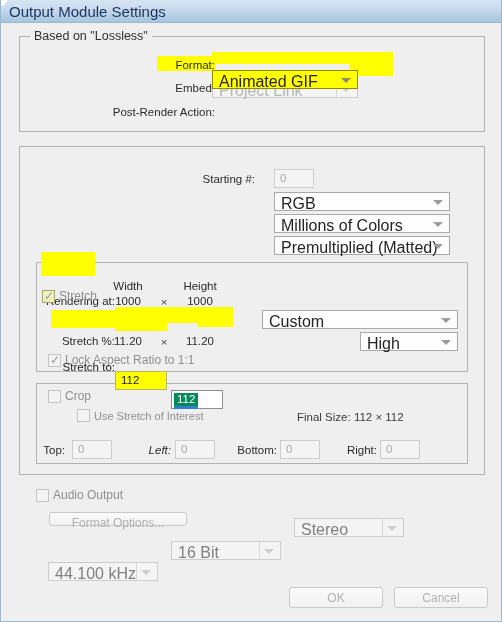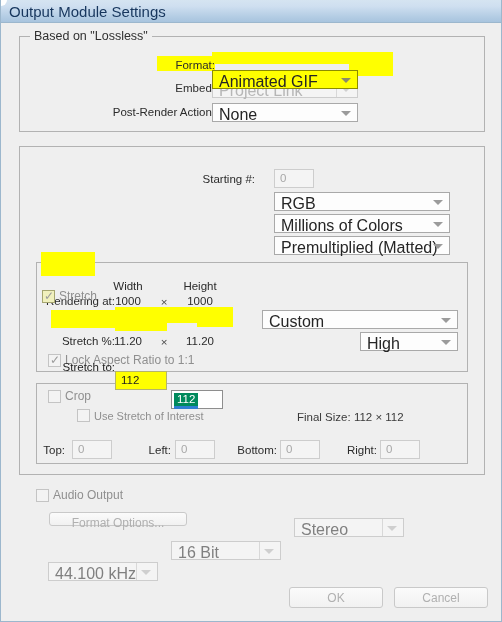--- a/index.html
+++ b/index.html
@@ -231,24 +231,20 @@
   </div>
 
   <div class="lbl right" style="left:130px; top:81px; width:84px;">Embed:</div>
   <div class="combo disabled" style="left:211px; top:79px; width:146px;">
     <span class="txt">Project Link</span>
     <span class="divline"></span>
     <span class="arrow"></span>
   </div>
 
   <div class="lbl right" style="left:108px; top:105px; width:106px;">Post-Render Action:</div>
-  <div class="combo" style="left:211px; top:103px; width:146px;">
-    <span class="txt">None</span>
-    <span class="arrow"></span>
-  </div>
 
   <div class="fs" style="left:18px; top:146px; width:466px; height:329px;">
     <div class="fs-legend" style="left:10px; width:90px; height:2px; padding:0;"></div>
   </div>
 
   <div class="lbl right" style="left:190px; top:172px; width:64px;">Starting #:</div>
   <div class="tinput" style="left:273px; top:169px; width:40px;">
     <span class="txt">0</span>
   </div>
 
@@ -334,21 +330,21 @@
     <span class="cbtext" style="font-size:11px;">Use Stretch of Interest</span>
   </div>
 
   <div class="lbl" style="left:296px; top:410px; color:#3a3a3a;">Final Size: 112 × 112</div>
 
   <div class="lbl right" style="left:28px; top:443px; width:36px;">Top:</div>
   <div class="tinput" style="left:71px; top:440px; width:40px;">
     <span class="txt">0</span>
   </div>
 
-  <div class="lbl right" style="left:132px; top:443px; width:38px;">Left:</div>
+  <div class="lbl right" style="left:132px; top:443px; width:38px;font-style:italic;">Left:</div>
   <div class="tinput" style="left:174px; top:440px; width:40px;">
     <span class="txt">0</span>
   </div>
 
   <div class="lbl right" style="left:222px; top:443px; width:54px;">Bottom:</div>
   <div class="tinput" style="left:279px; top:440px; width:40px;">
     <span class="txt">0</span>
   </div>
 
   <div class="lbl right" style="left:334px; top:443px; width:42px;">Right:</div>

